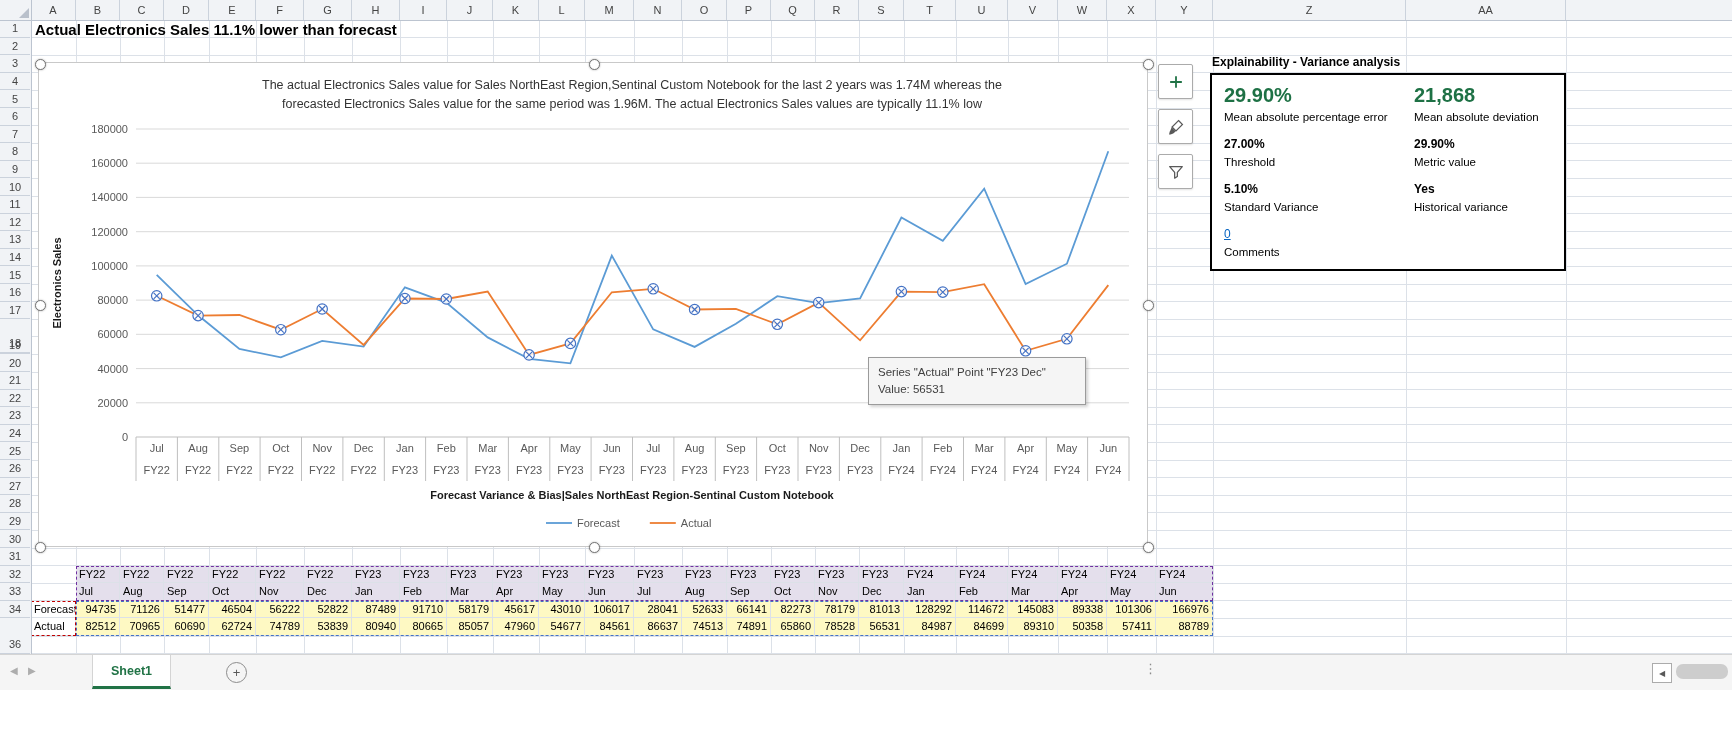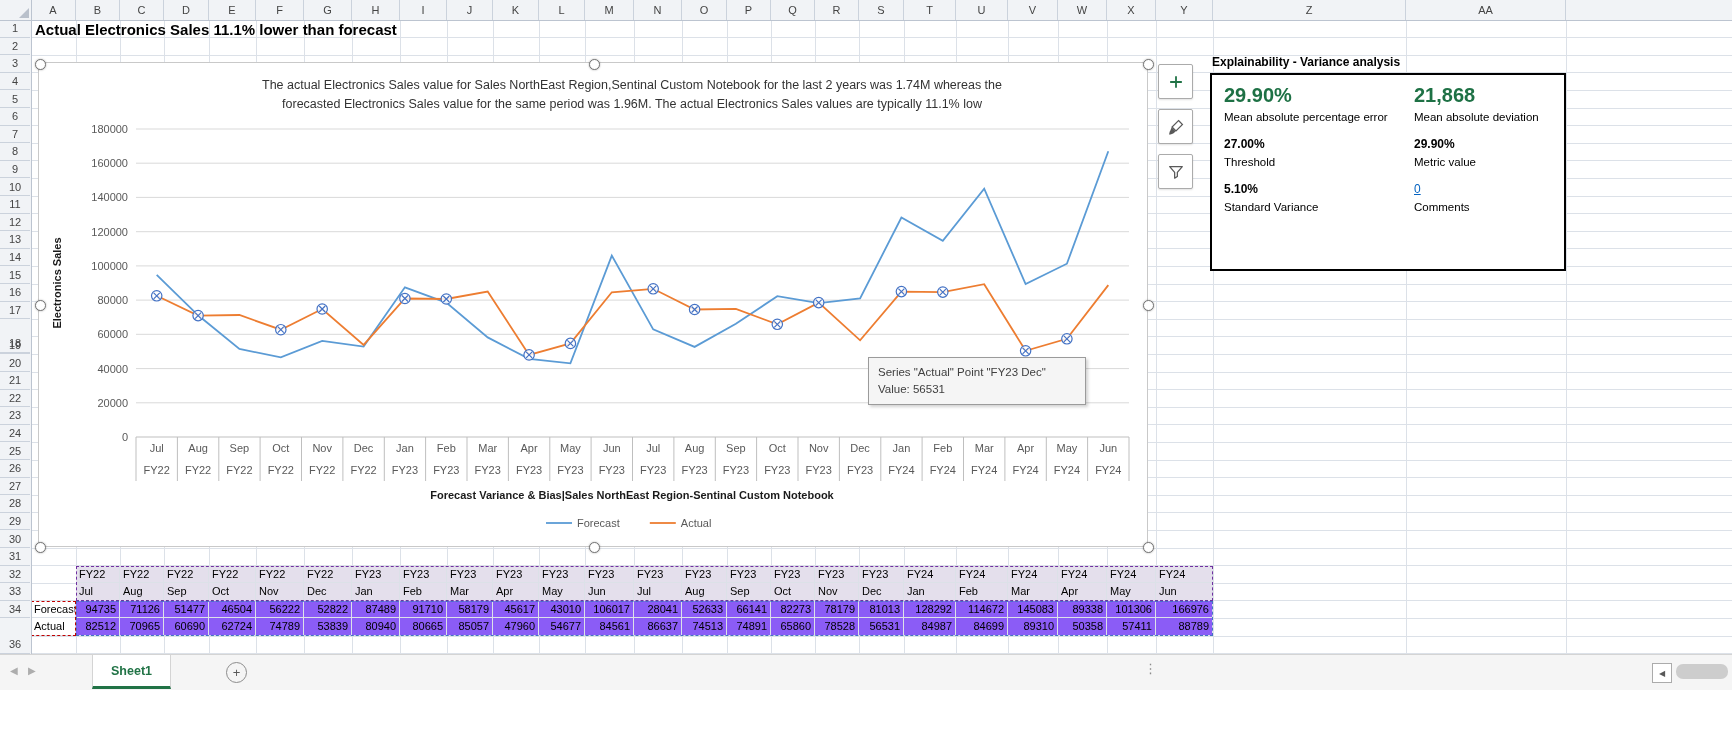--- a/index.html
+++ b/index.html
@@ -23,21 +23,21 @@
   #grid line{stroke:#DCE1E8;stroke-width:1;shape-rendering:crispEdges}
   #cell-title{position:absolute;left:35px;top:21px;height:18px;line-height:18px;font-size:15px;
               font-weight:bold;color:#000;white-space:nowrap;z-index:1}
 
   
   #table-layer{position:absolute;left:0;top:0;width:1732px;height:690px;z-index:1}
   .cell{position:absolute;box-sizing:border-box;font-size:11px;line-height:16.6px;color:#000;
         border-right:1px solid #DCE1E8;border-bottom:1px solid #DCE1E8;padding:0 3px;
         white-space:nowrap;overflow:hidden}
   .lav{background:#E4DFEC}
-  .num{text-align:right;background:#8b5cf6}
+  .num{text-align:right;background:#fef9c3}
   .lab{background:#fff}
   .ov{position:absolute;box-sizing:border-box;pointer-events:none}
   .ov-purple{border:1.5px dashed #7030A0}
   .ov-blue{border:1.5px dashed #4472C4}
   .ov-red{border:1.5px dashed #C00000}
 
   
   #chart{position:absolute;left:38px;top:62px;width:1108px;height:483px;background:#fff;
          border:1px solid #C9C9C9;z-index:2}
   #chart-svg{position:absolute;left:0;top:0}
@@ -547,20 +547,24 @@
   </div>
   <div class="stat">
     <div class="stat-value">29.90%</div>
     <div class="stat-label">Metric value</div>
   </div>
   <div class="stat">
     <div class="stat-value">5.10%</div>
     <div class="stat-label">Standard Variance</div>
   </div>
   <div class="stat">
+    <div class="stat-value">Yes</div>
+    <div class="stat-label">Historical variance</div>
+  </div>
+  <div class="stat">
     <div class="stat-value link">0</div>
     <div class="stat-label">Comments</div>
   </div>
 </div>
 
 <div id="tabbar">
   <span class="nav-arrow" style="left:10px">◀</span>
   <span class="nav-arrow" style="left:28px">▶</span>
   <div class="sheet-tab">Sheet1</div>
   <div class="add-sheet">+</div>

